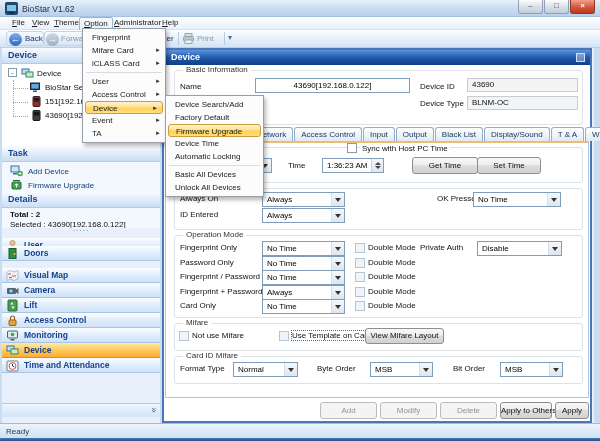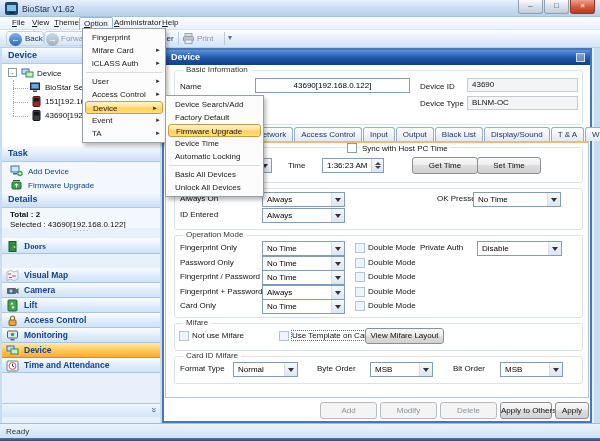--- a/index.html
+++ b/index.html
@@ -208,21 +208,21 @@
 
     <div class="splitter" style="top:180px;">·····</div>
 
     <div class="nav-item" style="top:190px;">
       <span class="nicon"><svg width="13" height="13">
             <circle cx="6.5" cy="4" r="2.6" fill="#f0c08e" stroke="#9a6b3f" stroke-width=".5"></circle>
             <path d="M1.5 12c0-3 10-3 10 0z" fill="#3f74c2"></path>
           </svg></span>
       <span class="nt">User</span>
     </div>
-    <div class="nav-item" style="top:191px;font-family:Liberation Serif, serif;">
+    <div class="nav-item" style="top:198px;">
       <span class="nicon"><svg width="13" height="13">
             <rect x="3" y="1.5" width="7" height="10" fill="#2f8f46" stroke="#1c5c2b"></rect>
             <circle cx="8.5" cy="7" r=".9" fill="#ffd24a"></circle>
           </svg></span>
       <span class="nt">Doors</span>
     </div>
     <div class="nav-item" style="top:220px;">
       <span class="nicon"><svg width="13" height="13">
             <path d="M1 3l3.5-1.5L8 3l4-1.5V10l-4 1.5L4.5 10 1 11.5z" fill="#eef3f9" stroke="#7b8ba0" stroke-width=".5"></path>
             <path d="M2 5h3M6 7h4" stroke="#d9534f" stroke-width="1"></path>
@@ -424,21 +424,21 @@
     <span class="abs" style="left:6px;top:3px;font-size:8px;color:#2b3a4a;">Ready</span>
     <span class="skey" style="left:520px;">CAP</span>
     <span class="skey on" style="left:542px;">NUM</span>
     <span class="skey" style="left:564px;">SCRL</span>
   </div>
   <div class="bottomedge"></div>
 
   <div class="popup" style="left:82px;top:28px;width:84px;">
     <div class="pi"><span>Fingerprint</span></div>
     <div class="pi"><span>Mifare Card</span><span class="sub">►</span></div>
-    <div class="pi"><span>iCLASS Auth</span><span class="sub">►</span></div>
+    <div class="pi"><span>iCLASS Card</span><span class="sub">►</span></div>
     <div class="psep"></div>
     <div class="pi"><span>User</span><span class="sub">►</span></div>
     <div class="pi"><span>Access Control</span><span class="sub">►</span></div>
     <div class="pi hot"><span>Device</span><span class="sub">►</span></div>
     <div class="pi"><span>Event</span><span class="sub">►</span></div>
     <div class="pi"><span>TA</span><span class="sub">►</span></div>
   </div>
 
   <div class="popup" style="left:165px;top:95px;width:99px;z-index:101;">
     <div class="pi"><span>Device Search/Add</span></div>

